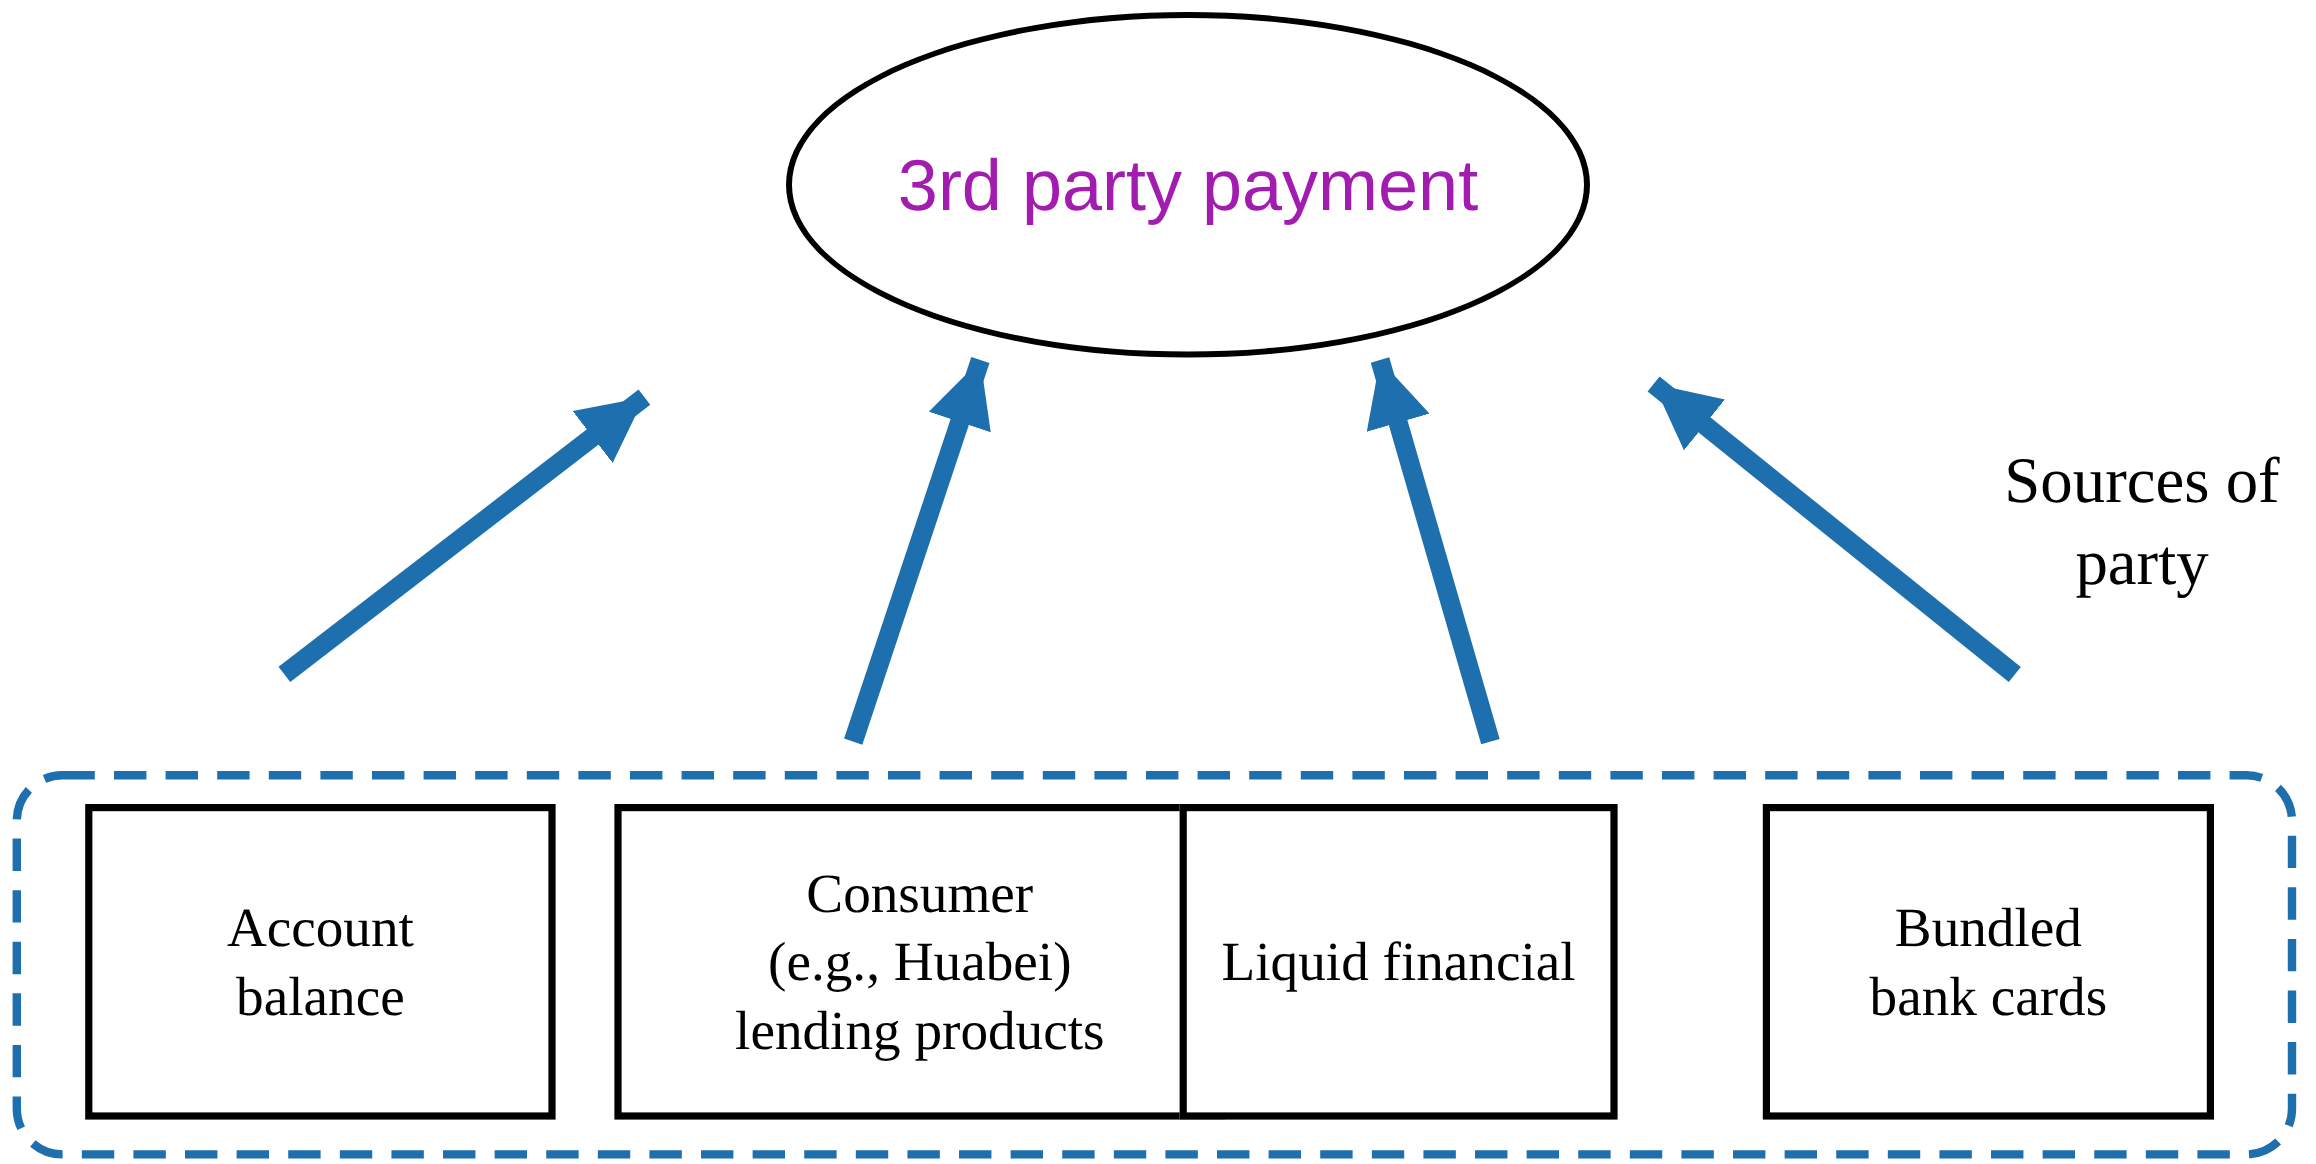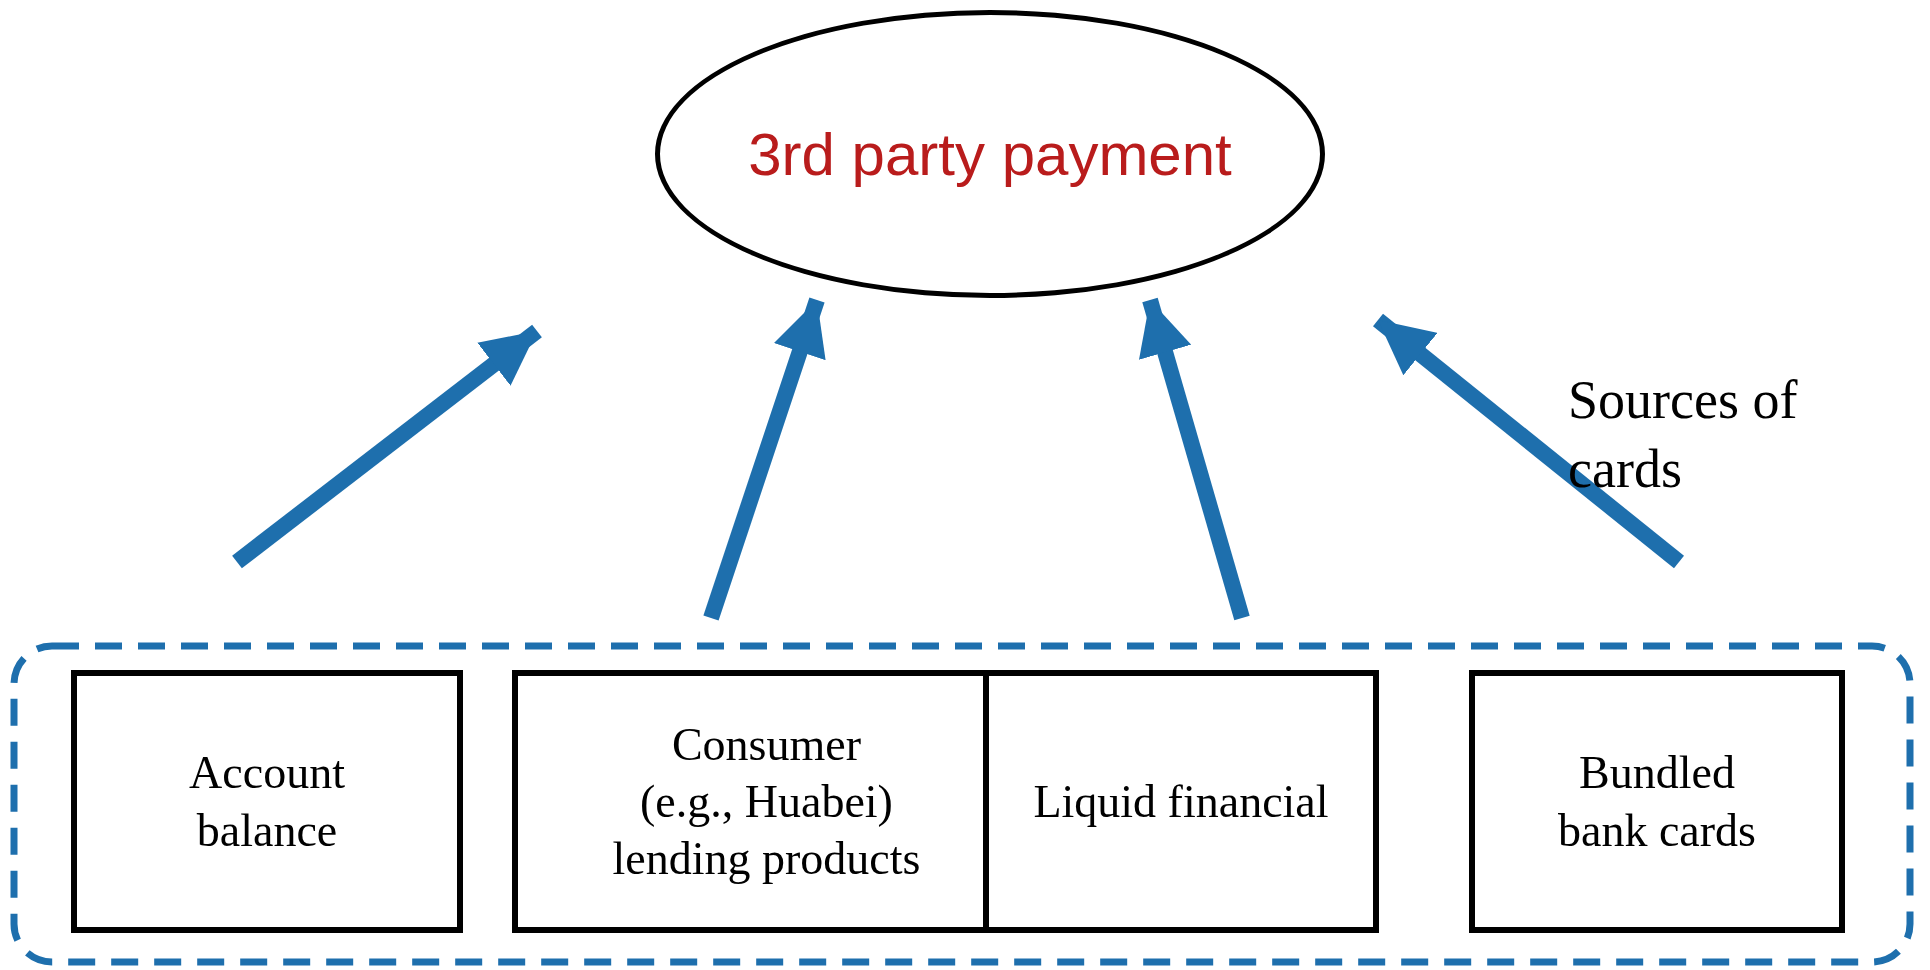--- a/index.html
+++ b/index.html
@@ -34,48 +34,49 @@
     background: #ffffff;
     display: flex;
     align-items: center;
     justify-content: center;
     box-sizing: border-box;
   }
   .ellipse-label {
     font-family: "Liberation Sans", sans-serif;
     font-size: 60px;
     letter-spacing: 0px;
-    color: #b91c1c;
+    color: #a21caf;
     white-space: nowrap;
   }
   .node-box {
     position: absolute;
     top: 670px;
     height: 263px;
     border: 6px solid #000000;
     background: #ffffff;
     box-sizing: border-box;
     display: flex;
     flex-direction: column;
     align-items: center;
     justify-content: center;
     text-align: center;
     font-size: 46px;
     line-height: 1.24;
   }
   .node-line { display: block; white-space: nowrap; }
   #box-account   { left: 71px;   width: 392px; justify-content: center; }
   #box-consumer  { left: 512px;  width: 509px; }
-  #box-liquid    { left: 983px;  width: 396px; }
+  #box-liquid    { left: 983px;  width: 365px; }
   #box-bundled   { left: 1469px; width: 376px; }
   .side-label {
     position: absolute;
-    left: 1568px;
+    left: 1640px;
     top: 366px;
     width: 290px;
+    text-align: center;
     font-size: 54px;
     line-height: 1.28;
   }
   .arrow-line {
     fill: none;
     stroke: var(--accent, #1e6fad);
     stroke-width: 16;
   }
   .dashed-container-rect {
     fill: none;
@@ -103,21 +104,21 @@
     <line class="arrow-line" marker-end="url(#arrowhead)" x1="1242" y1="618" x2="1150" y2="300"></line>
     <line class="arrow-line" marker-end="url(#arrowhead)" x1="1679" y1="562" x2="1378" y2="320"></line>
   </svg>
 
   <div class="ellipse">
     <span class="ellipse-label">3rd party payment</span>
   </div>
 
   <div class="side-label">
     <span class="node-line">Sources of</span>
-    <span class="node-line">cards</span>
+    <span class="node-line">party</span>
   </div>
 
   <div class="node-box" id="box-account">
     <span class="node-line">Account</span>
     <span class="node-line">balance</span>
   </div>
 
   <div class="node-box" id="box-consumer">
     <span class="node-line">Consumer</span>
     <span class="node-line">(e.g., Huabei)</span>

